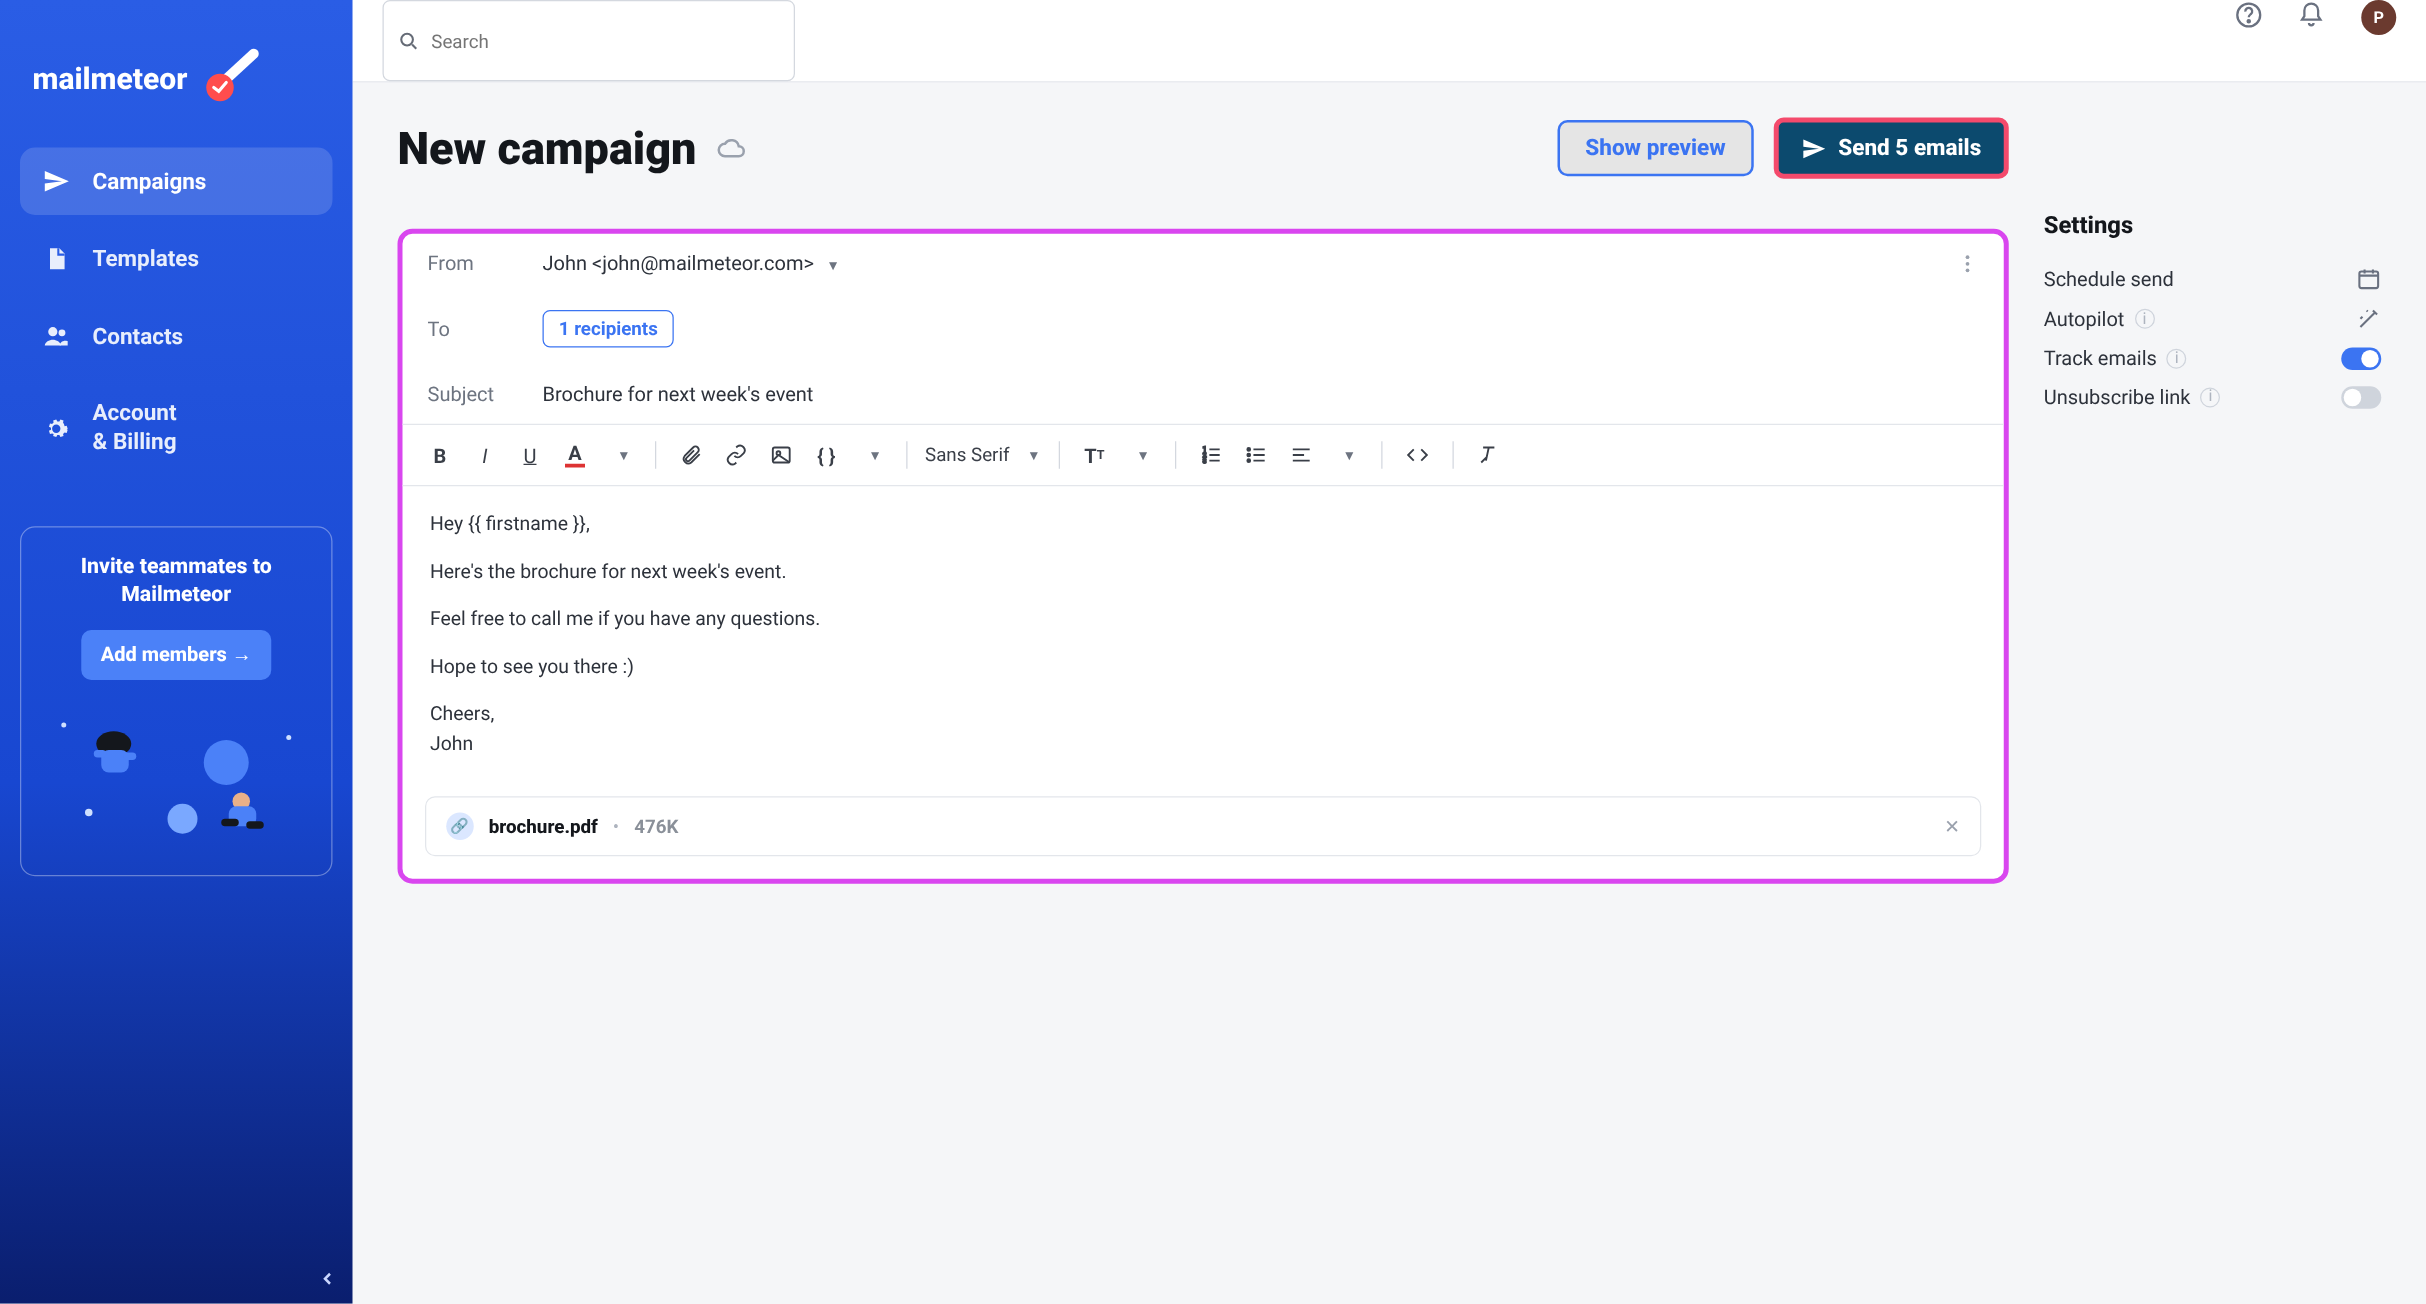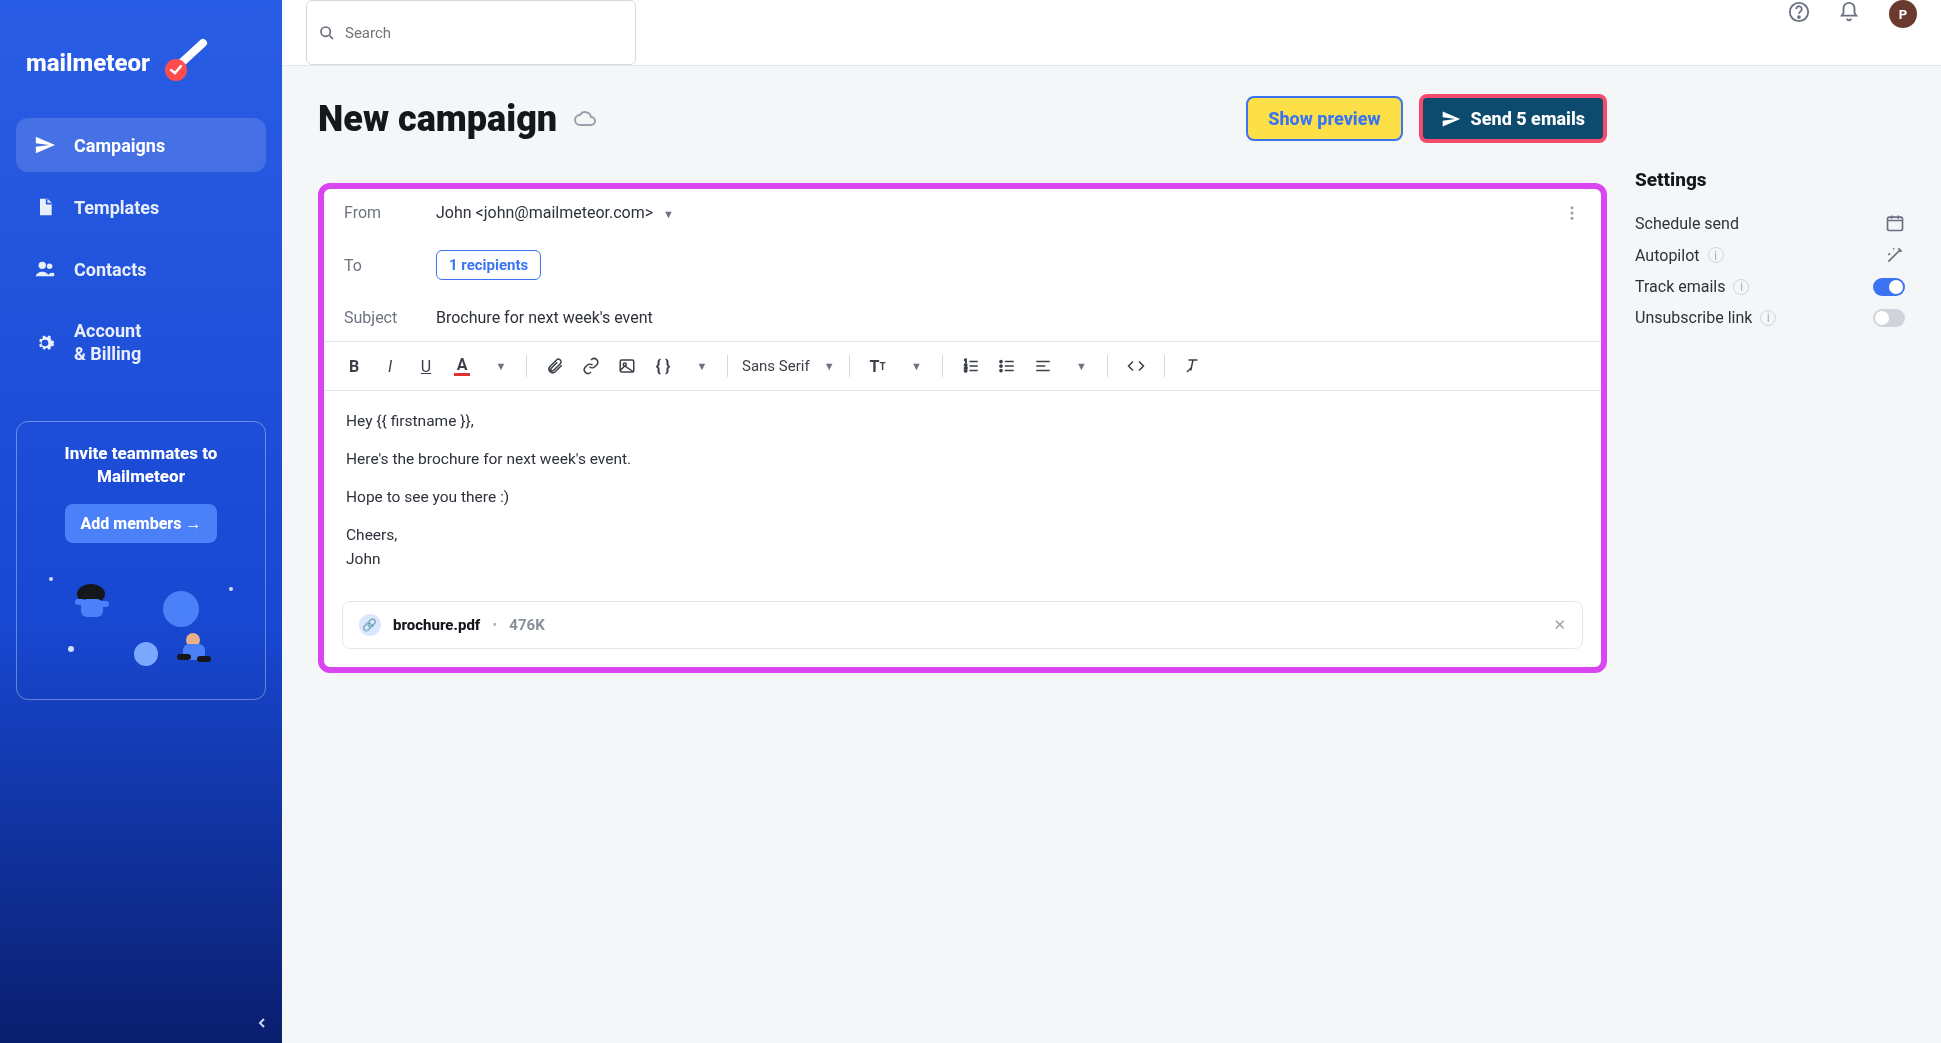--- a/index.html
+++ b/index.html
@@ -22,23 +22,23 @@
 .search{display:flex;align-items:center;gap:10px;border:1px solid #d4d8df;border-radius:6px;padding:6px 12px;width:330px;color:#656b76}
 .search input{border:none;outline:none;flex:1;font-size:15px;color:#333;background:transparent}
 .topbar-spacer{flex:1}
 .topbar-icon{width:24px;height:24px;color:#6a7180;cursor:pointer;display:flex;align-items:center;justify-content:center;margin-left:10px}
 .avatar{width:28px;height:28px;border-radius:50%;background:#6b3a2f;color:#fff;display:flex;align-items:center;justify-content:center;font-size:13px;font-weight:700;margin-left:12px}
 .content{flex:1;padding:28px 36px;display:flex;gap:28px;min-height:0}
 .left-col{flex:1;min-width:0;display:flex;flex-direction:column}
 .heading-row{display:flex;align-items:center;gap:16px;margin-bottom:40px}
 .heading{font-size:36px;font-weight:900;color:#14171c}
 .cloud-icon{color:#9aa1ad}
-.preview-btn{margin-left:auto;border:2px solid #3b74f2;color:#3b74f2;background:#fde047;font-weight:800;font-size:18px;padding:10px 20px;border-radius:8px;cursor:pointer}
+.preview-btn{margin-left:auto;border:2px solid #3b74f2;color:#3b74f2;background:#e5e5e5;font-weight:800;font-size:18px;padding:10px 20px;border-radius:8px;cursor:pointer}
 .send-btn{display:flex;align-items:center;gap:10px;background:#0c4a6e;color:#fff;font-weight:800;font-size:18px;padding:10px 18px;border-radius:8px;cursor:pointer;border:4px solid #f44a6c}
-.composer{background:#fff;border:6px solid #d946ef;border-radius:12px;display:flex;flex-direction:column;min-height:0}
+.composer{background:#fff;border:4px solid #d946ef;border-radius:12px;display:flex;flex-direction:column;min-height:0}
 .row{display:flex;align-items:center;padding:14px 20px;gap:20px;color:#4e5560}
 .row+.row{border-top:0}
 .row-label{width:72px;font-size:16px;color:#6d7480}
 .row-value{font-size:16px;color:#2d323b}
 .chip{border:1.5px solid #3b74f2;color:#3b74f2;font-weight:700;padding:5px 12px;border-radius:6px;font-size:15px}
 .kebab{margin-left:auto;color:#9aa1ad;cursor:pointer}
 .caret{font-size:11px;color:#6d7480;margin-left:6px}
 .toolbar{display:flex;align-items:center;gap:8px;padding:10px 16px;border-top:1px solid #e3e6eb;border-bottom:1px solid #e3e6eb;color:#3a3f48;flex-wrap:wrap}
 .tbtn{width:28px;height:28px;display:flex;align-items:center;justify-content:center;cursor:pointer;border-radius:4px}
 .tsep{width:1px;height:22px;background:#d4d8df;margin:0 6px}
@@ -312,20 +312,21 @@
             <div class="tbtn">
                 <svg width="18" height="18" viewBox="0 0 24 24" fill="none" stroke="currentColor" stroke-width="2">
                   <path d="M6 4h12M12 4l-3 14M4 20l6-6"></path>
                 </svg>
               </div>
           </div>
 
           <div class="editor">
             <p>Hey {{ firstname }},</p>
             <p>Here's the brochure for next week's event.</p>
+            <p>Feel free to call me if you have any questions.</p>
             <p>Hope to see you there :)</p>
             <p style="margin-bottom:0">
               <span>Cheers,</span><br>
               <span>John</span>
             </p>
           </div>
 
           <div class="attachment">
             <span class="att-icon">🔗</span>
             <span class="att-name">brochure.pdf</span>

